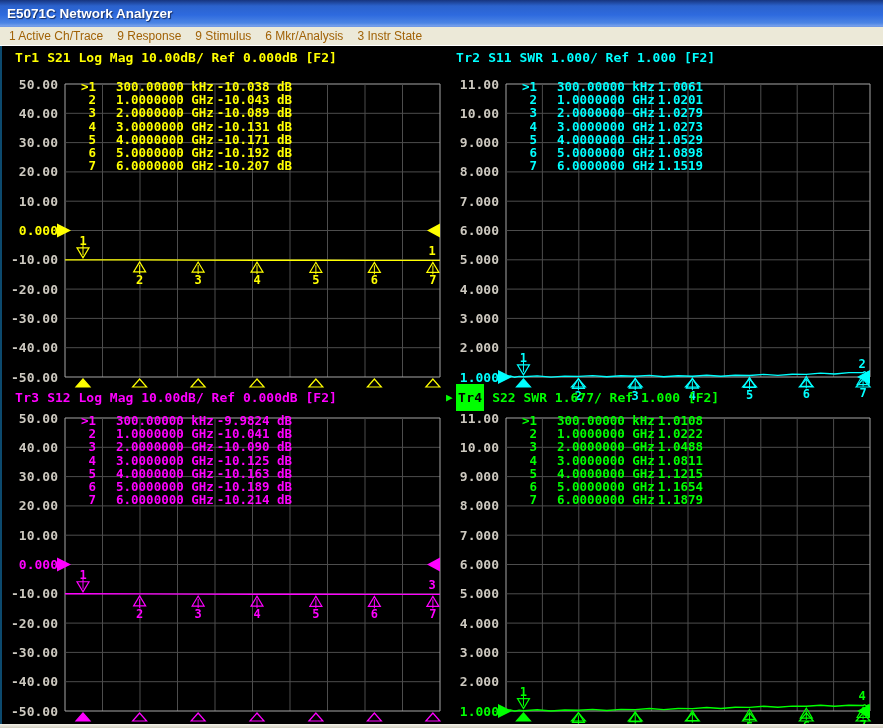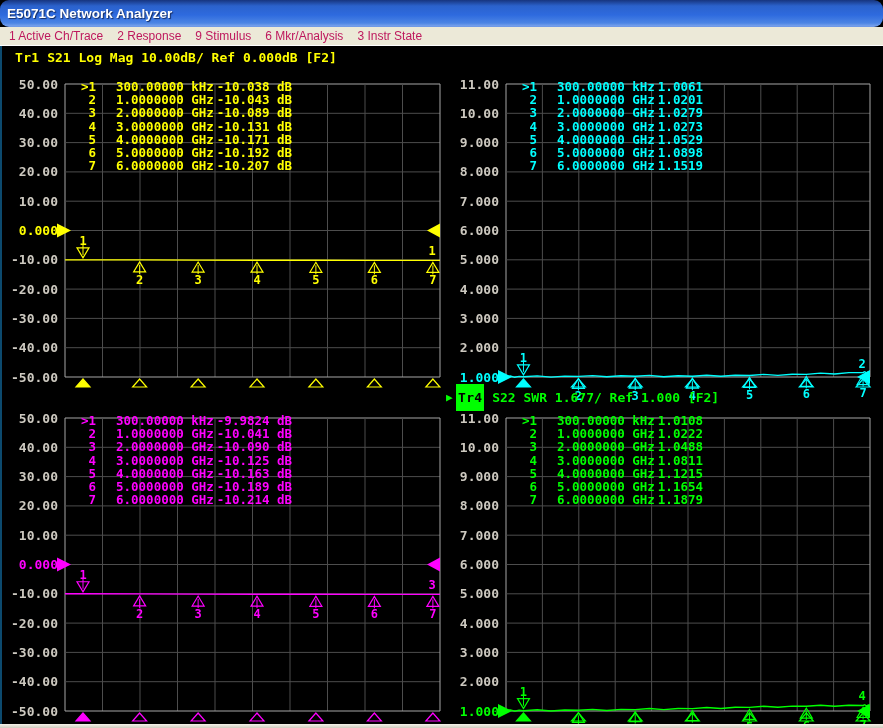--- a/index.html
+++ b/index.html
@@ -1,25 +1,25 @@
 <!DOCTYPE html>
 <html><head>
 <meta charset="utf-8">
 <style>
   html,body{margin:0;padding:0;background:#555;}
   .app{position:relative;width:883px;height:728px;overflow:hidden;background:#000;
        font-family:"DejaVu Sans Mono",monospace;}
   .titlebar{position:absolute;left:0;top:0;width:883px;height:27px;
     background:linear-gradient(to bottom,#17357f 0%,#2b62cc 22%,#2e6ade 55%,#4b84e4 85%,#7aa2ec 97%,#5d8ade 100%);
-    display:flex;align-items:center;border-radius:9px;}
+    display:flex;align-items:center;}
   .titlebar .title{color:#fff;font-family:"Liberation Sans",sans-serif;font-weight:bold;
     font-size:13.5px;padding-left:7px;text-shadow:1px 1px 1px #142a5e;}
   .menubar{position:absolute;left:0;top:27px;width:883px;height:19px;background:#ece9d8;
     border-bottom:1px solid #fff;display:flex;align-items:center;padding-left:2px;box-sizing:border-box;
-    font-family:"Liberation Sans",sans-serif;font-size:12px;color:#be185d;}
+    font-family:"Liberation Sans",sans-serif;font-size:12px;color:#a16207;}
   .menu-item{padding:0 7px;white-space:pre;cursor:default;}
   .screen{position:absolute;left:0;top:46px;width:883px;height:682px;background:#000;
     border-left:2px solid #0c4a6e;box-sizing:border-box;}
   .panel{position:absolute;overflow:visible;}
   .panel svg{position:absolute;left:0;top:0;overflow:visible;}
   .panel-header{position:absolute;left:3px;font-size:13px;font-weight:bold;white-space:pre;z-index:3;}
   .panel-header .arrow{display:inline-block;width:10px;font-size:11px;vertical-align:1px;}
   .panel-header .tr-label{letter-spacing:0.3px;}
   .panel-header .tr-label.active{color:#000 !important;padding:6px 2px;}
   .marker-table{position:absolute;font-size:12.5px;font-weight:bold;line-height:13.2px;
@@ -33,21 +33,21 @@
 </style>
 </head>
 <body>
 
 <div class="app">
   <div class="titlebar">
     <span class="title">E5071C Network Analyzer</span>
   </div>
   <div class="menubar">
       <span class="menu-item">1 Active Ch/Trace</span>
-      <span class="menu-item">2 Response</span>
+      <span class="menu-item">9 Response</span>
       <span class="menu-item">9 Stimulus</span>
       <span class="menu-item">6 Mkr/Analysis</span>
       <span class="menu-item">3 Instr State</span>
     </div>
   <div class="screen">
       <div class="panel" style="left: 0px; top: 0px; width: 441px; height: 344px;">
         <div class="panel-header" style="top: 4px; color: rgb(255, 255, 0);"><span class="arrow">&nbsp;</span><span class="tr-label">Tr1</span><span> S21 Log Mag 10.00dB/ Ref 0.000dB [F2]</span></div>
         <svg width="441" height="344">
           <line x1="63" y1="38" x2="438" y2="38" stroke="#a6a6a6" stroke-width="1"></line>
           <line x1="63" y1="38" x2="63" y2="331" stroke="#a6a6a6" stroke-width="1"></line>
@@ -125,20 +125,21 @@
           <polygon points="248,341 262,341 255,333" fill="none" stroke="#ffff00" stroke-width="1.2"></polygon>
           <polygon points="306.875,341 320.875,341 313.875,333" fill="none" stroke="#ffff00" stroke-width="1.2"></polygon>
           <polygon points="365.375,341 379.375,341 372.375,333" fill="none" stroke="#ffff00" stroke-width="1.2"></polygon>
           <polygon points="423.875,341 437.875,341 430.875,333" fill="none" stroke="#ffff00" stroke-width="1.2"></polygon>
           <polygon points="55,177.5 55,191.5 69,184.5" fill="#ffff00"></polygon>
           <polygon points="438,177.5 438,191.5 425,184.5" fill="#ffff00"></polygon>
         </svg>
         <div class="marker-table" style="left: 77px; top: 34px; color: rgb(255, 255, 0);"><div class="mrow"><span class="mnum">&gt;1</span><span class="mfreq">300.00000 kHz</span><span class="mval">-10.038 dB</span></div><div class="mrow"><span class="mnum">2</span><span class="mfreq">1.0000000 GHz</span><span class="mval">-10.043 dB</span></div><div class="mrow"><span class="mnum">3</span><span class="mfreq">2.0000000 GHz</span><span class="mval">-10.089 dB</span></div><div class="mrow"><span class="mnum">4</span><span class="mfreq">3.0000000 GHz</span><span class="mval">-10.131 dB</span></div><div class="mrow"><span class="mnum">5</span><span class="mfreq">4.0000000 GHz</span><span class="mval">-10.171 dB</span></div><div class="mrow"><span class="mnum">6</span><span class="mfreq">5.0000000 GHz</span><span class="mval">-10.192 dB</span></div><div class="mrow"><span class="mnum">7</span><span class="mfreq">6.0000000 GHz</span><span class="mval">-10.207 dB</span></div></div>
       </div>
       <div class="panel" style="left: 441px; top: 0px; width: 442px; height: 344px;">
+        <div class="panel-header" style="top: 4px; color: rgb(0, 255, 255);"><span class="arrow">&nbsp;</span><span class="tr-label">Tr2</span><span> S11 SWR 1.000/ Ref 1.000 [F2]</span></div>
         <svg width="442" height="344">
           <line x1="63" y1="38" x2="427" y2="38" stroke="#a6a6a6" stroke-width="1"></line>
           <line x1="63" y1="38" x2="63" y2="331" stroke="#a6a6a6" stroke-width="1"></line>
           <line x1="63" y1="67.3" x2="427" y2="67.3" stroke="#4d4d4d" stroke-width="1"></line>
           <line x1="99.4" y1="38" x2="99.4" y2="331" stroke="#4d4d4d" stroke-width="1"></line>
           <line x1="63" y1="96.6" x2="427" y2="96.6" stroke="#4d4d4d" stroke-width="1"></line>
           <line x1="135.8" y1="38" x2="135.8" y2="331" stroke="#4d4d4d" stroke-width="1"></line>
           <line x1="63" y1="125.9" x2="427" y2="125.9" stroke="#4d4d4d" stroke-width="1"></line>
           <line x1="172.2" y1="38" x2="172.2" y2="331" stroke="#4d4d4d" stroke-width="1"></line>
           <line x1="63" y1="155.2" x2="427" y2="155.2" stroke="#4d4d4d" stroke-width="1"></line>
@@ -209,20 +210,21 @@
           <polygon points="242.368,341 256.368,341 249.368,333" fill="none" stroke="#00ffff" stroke-width="1.2"></polygon>
           <polygon points="299.516,341 313.516,341 306.516,333" fill="none" stroke="#00ffff" stroke-width="1.2"></polygon>
           <polygon points="356.3,341 370.3,341 363.3,333" fill="none" stroke="#00ffff" stroke-width="1.2"></polygon>
           <polygon points="413.084,341 427.084,341 420.084,333" fill="none" stroke="#00ffff" stroke-width="1.2"></polygon>
           <polygon points="55,324 55,338 69,331" fill="#00ffff"></polygon>
           <polygon points="427,324 427,338 414,331" fill="#00ffff"></polygon>
         </svg>
         <div class="marker-table" style="left: 77px; top: 34px; color: rgb(0, 255, 255);"><div class="mrow"><span class="mnum">&gt;1</span><span class="mfreq">300.00000 kHz</span><span class="mval">1.0061</span></div><div class="mrow"><span class="mnum">2</span><span class="mfreq">1.0000000 GHz</span><span class="mval">1.0201</span></div><div class="mrow"><span class="mnum">3</span><span class="mfreq">2.0000000 GHz</span><span class="mval">1.0279</span></div><div class="mrow"><span class="mnum">4</span><span class="mfreq">3.0000000 GHz</span><span class="mval">1.0273</span></div><div class="mrow"><span class="mnum">5</span><span class="mfreq">4.0000000 GHz</span><span class="mval">1.0529</span></div><div class="mrow"><span class="mnum">6</span><span class="mfreq">5.0000000 GHz</span><span class="mval">1.0898</span></div><div class="mrow"><span class="mnum">7</span><span class="mfreq">6.0000000 GHz</span><span class="mval">1.1519</span></div></div>
       </div>
       <div class="panel" style="left: 0px; top: 344px; width: 441px; height: 338px;">
+        <div class="panel-header" style="top: 0px; color: rgb(255, 0, 255);"><span class="arrow">&nbsp;</span><span class="tr-label">Tr3</span><span> S12 Log Mag 10.00dB/ Ref 0.000dB [F2]</span></div>
         <svg width="441" height="338">
           <line x1="63" y1="28" x2="438" y2="28" stroke="#a6a6a6" stroke-width="1"></line>
           <line x1="63" y1="28" x2="63" y2="321" stroke="#a6a6a6" stroke-width="1"></line>
           <line x1="63" y1="57.3" x2="438" y2="57.3" stroke="#4d4d4d" stroke-width="1"></line>
           <line x1="100.5" y1="28" x2="100.5" y2="321" stroke="#4d4d4d" stroke-width="1"></line>
           <line x1="63" y1="86.6" x2="438" y2="86.6" stroke="#4d4d4d" stroke-width="1"></line>
           <line x1="138" y1="28" x2="138" y2="321" stroke="#4d4d4d" stroke-width="1"></line>
           <line x1="63" y1="115.9" x2="438" y2="115.9" stroke="#4d4d4d" stroke-width="1"></line>
           <line x1="175.5" y1="28" x2="175.5" y2="321" stroke="#4d4d4d" stroke-width="1"></line>
           <line x1="63" y1="145.2" x2="438" y2="145.2" stroke="#4d4d4d" stroke-width="1"></line>

